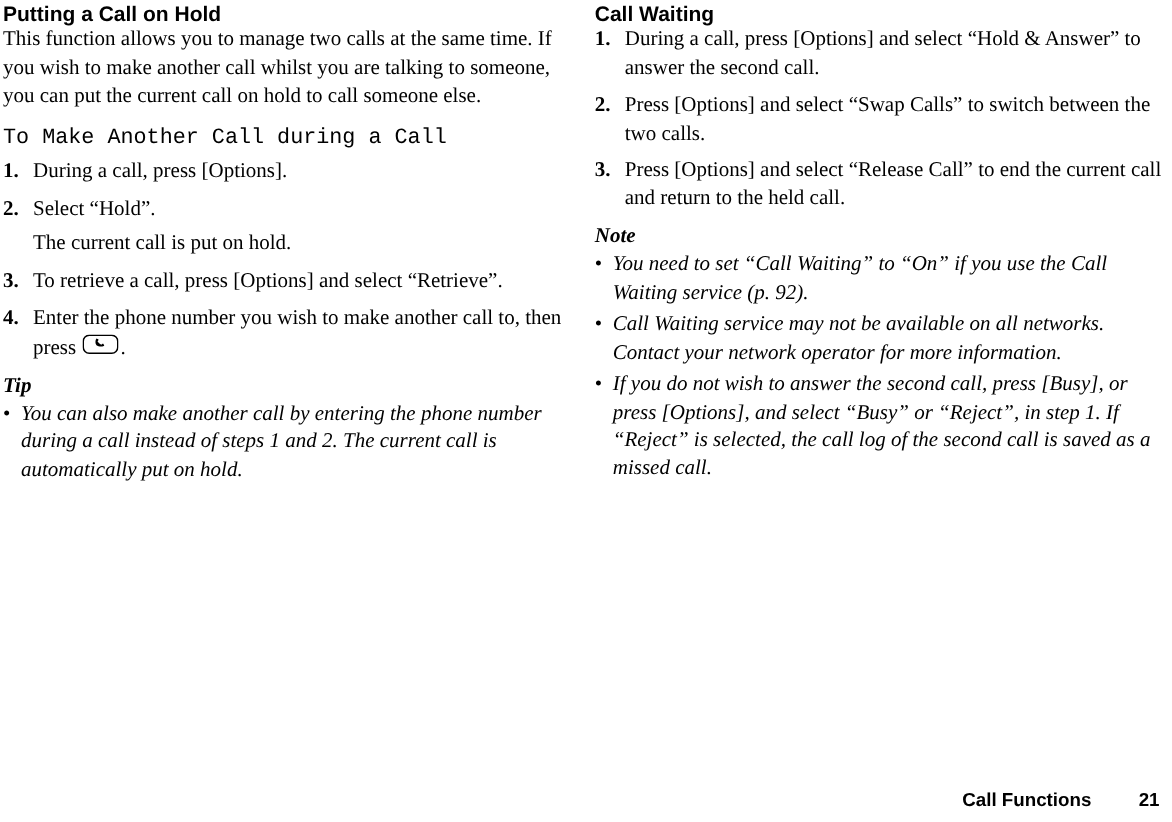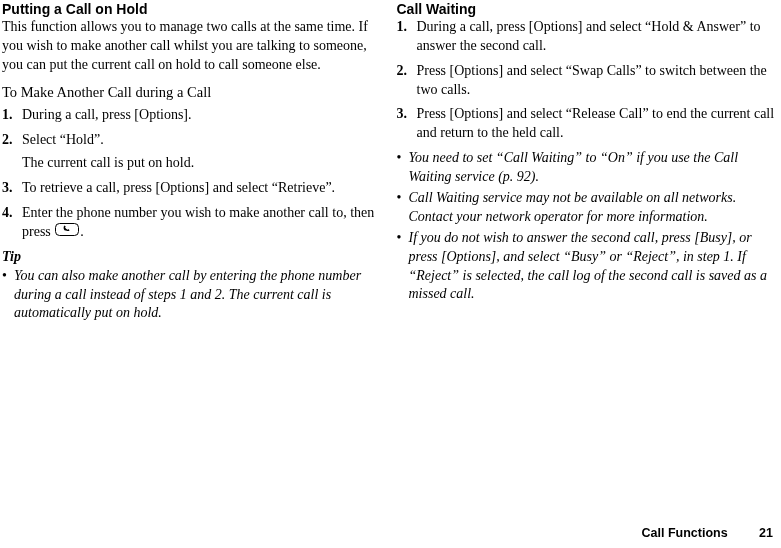--- a/index.html
+++ b/index.html
@@ -24,21 +24,21 @@
     flex: 1;
     min-width: 0;
   }
   h2.section {
     font-family: Arial, Helvetica, sans-serif;
     font-weight: bold;
     font-size: 14px;
     margin: 0 0 -1px 0;
   }
   h3.subsection {
-    font-family: Liberation Serif, serif;
+    font-family: Liberation Mono, monospace;
     font-weight: normal;
     font-size: 14.5px;
     margin: 8px 0 4px 0;
   }
   p.intro {
     margin: 0 0 6px 0;
   }
   ol {
     list-style: none;
     padding: 0;
@@ -169,20 +169,21 @@
         </div>
       </li>
       <li>
         <span class="num">3.</span>
         <div class="step-body">
           <span>Press [Options] and select “Release Call” to end the current call and return to the held call.</span>
         </div>
       </li>
     </ol>
 
+    <p class="label-head">Note</p>
     <ul class="bullets">
       <li>
         <span class="bullet">•</span>
         <span>You need to set “Call Waiting” to “On” if you use the Call Waiting service (p. 92).</span>
       </li>
       <li>
         <span class="bullet">•</span>
         <span>Call Waiting service may not be available on all networks. Contact your network operator for more information.</span>
       </li>
       <li>

